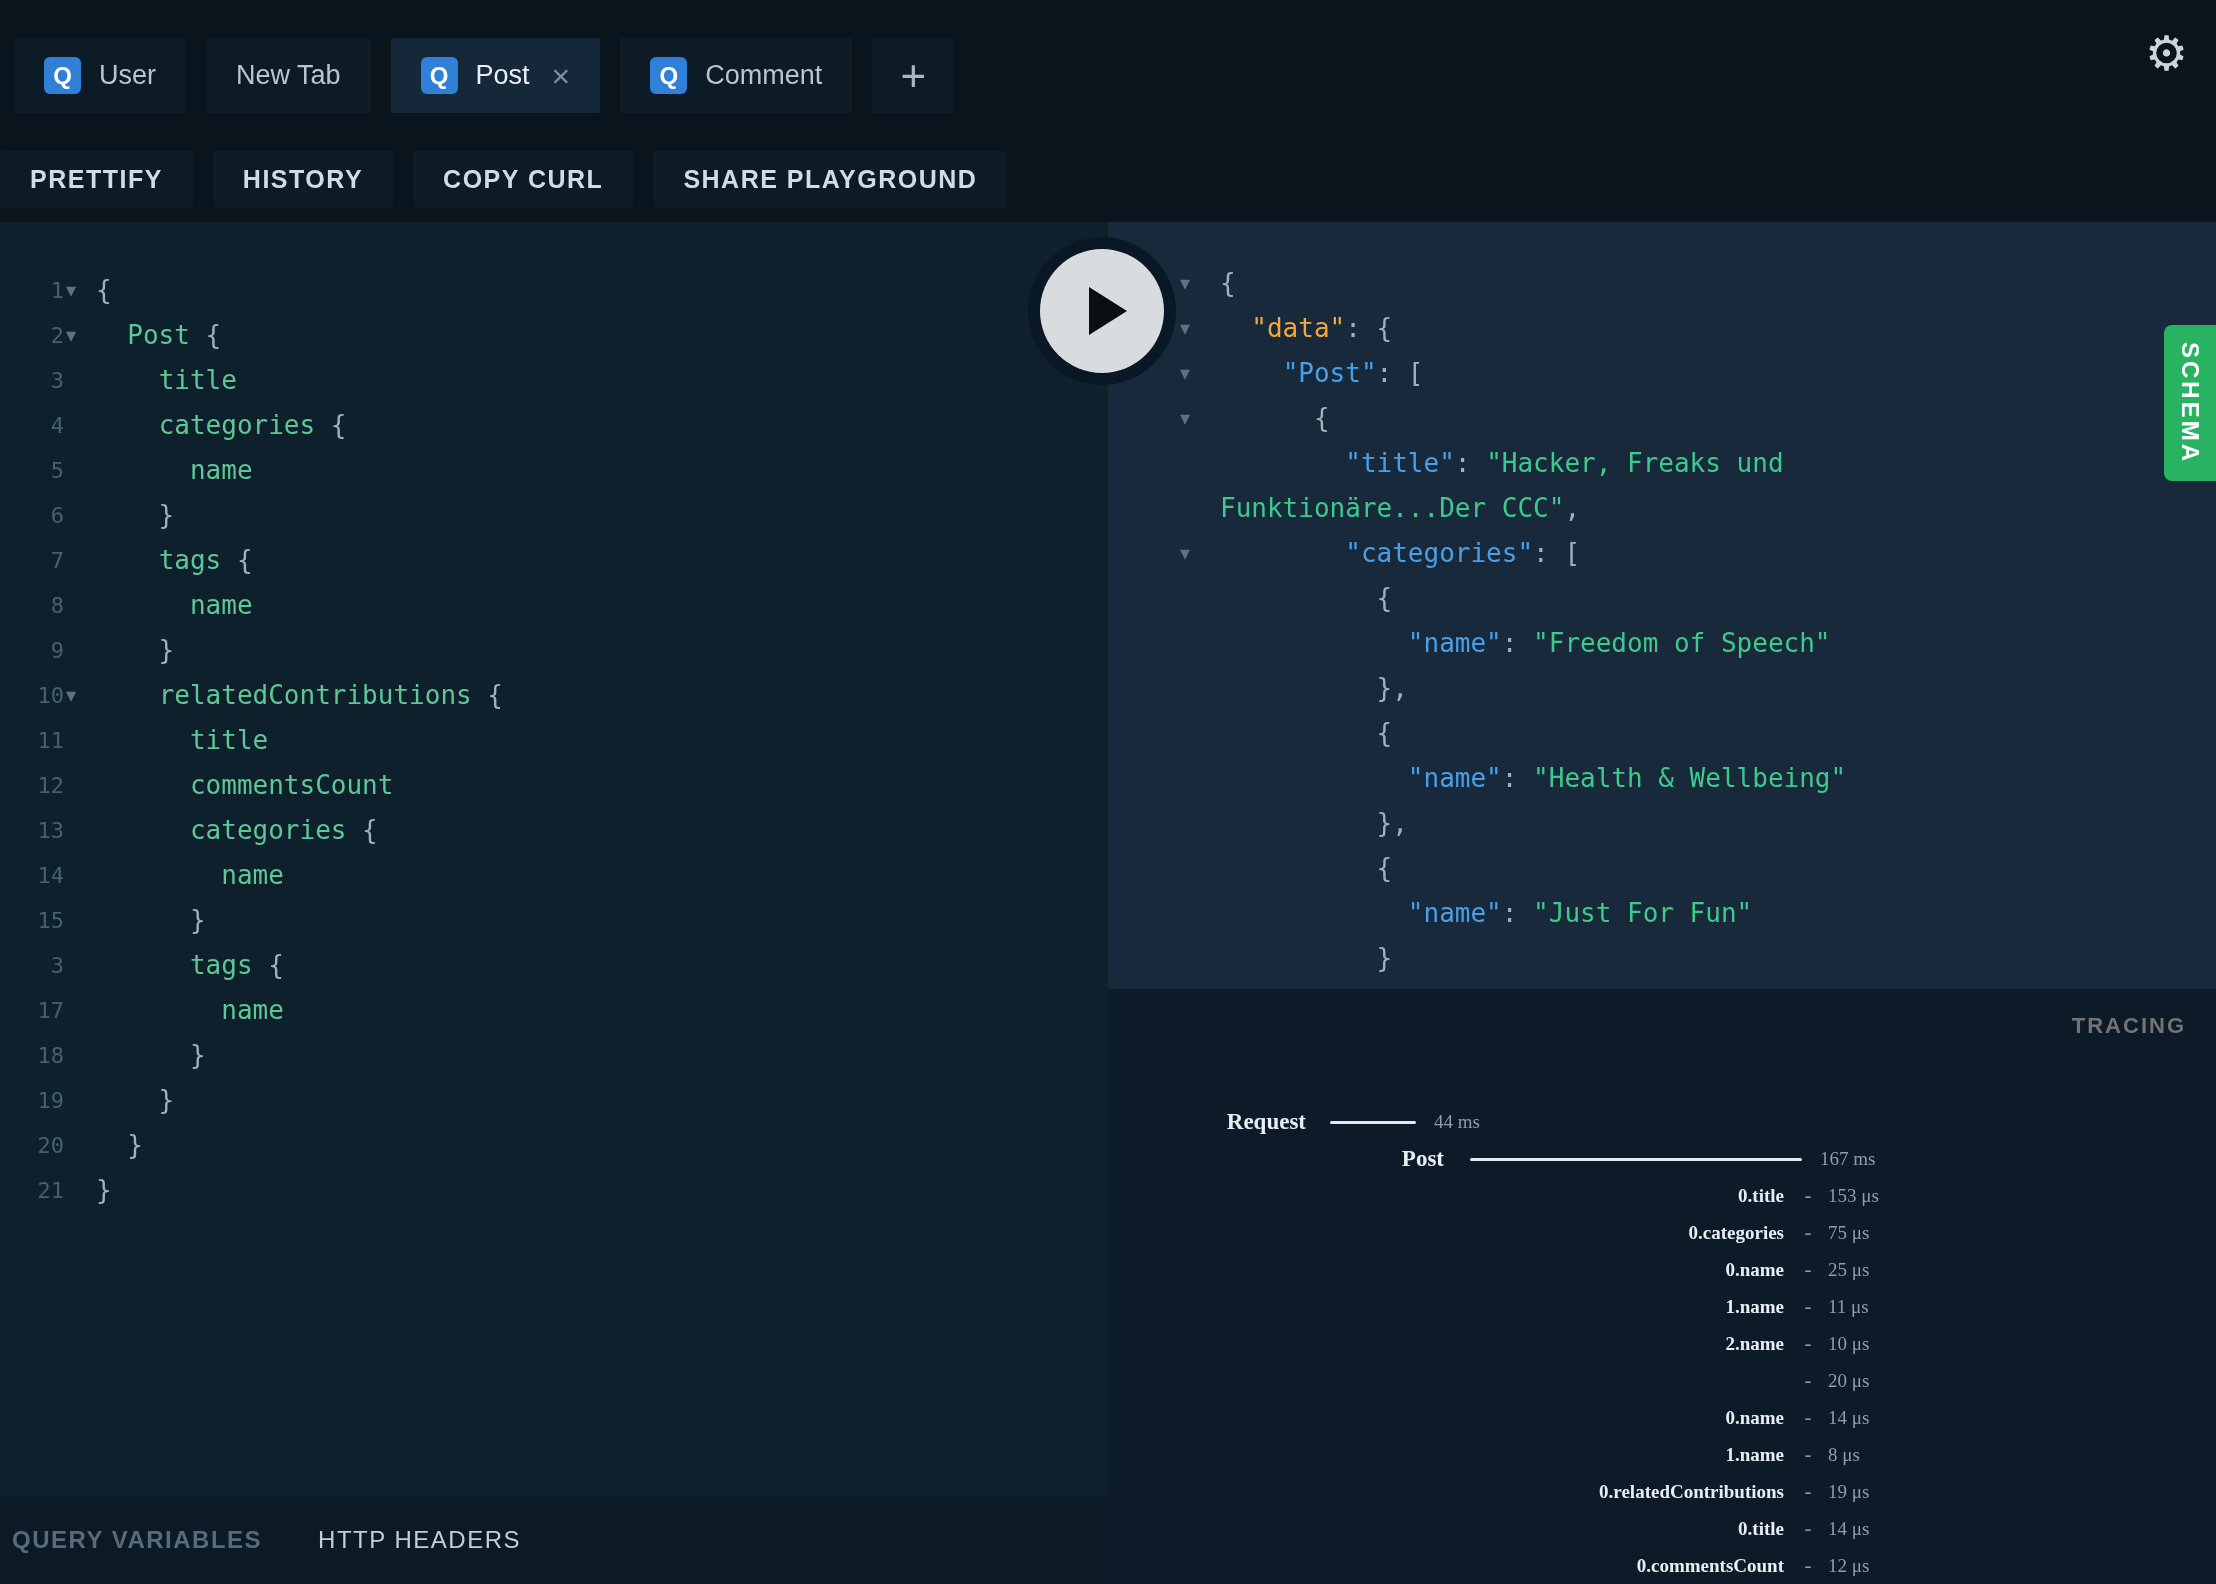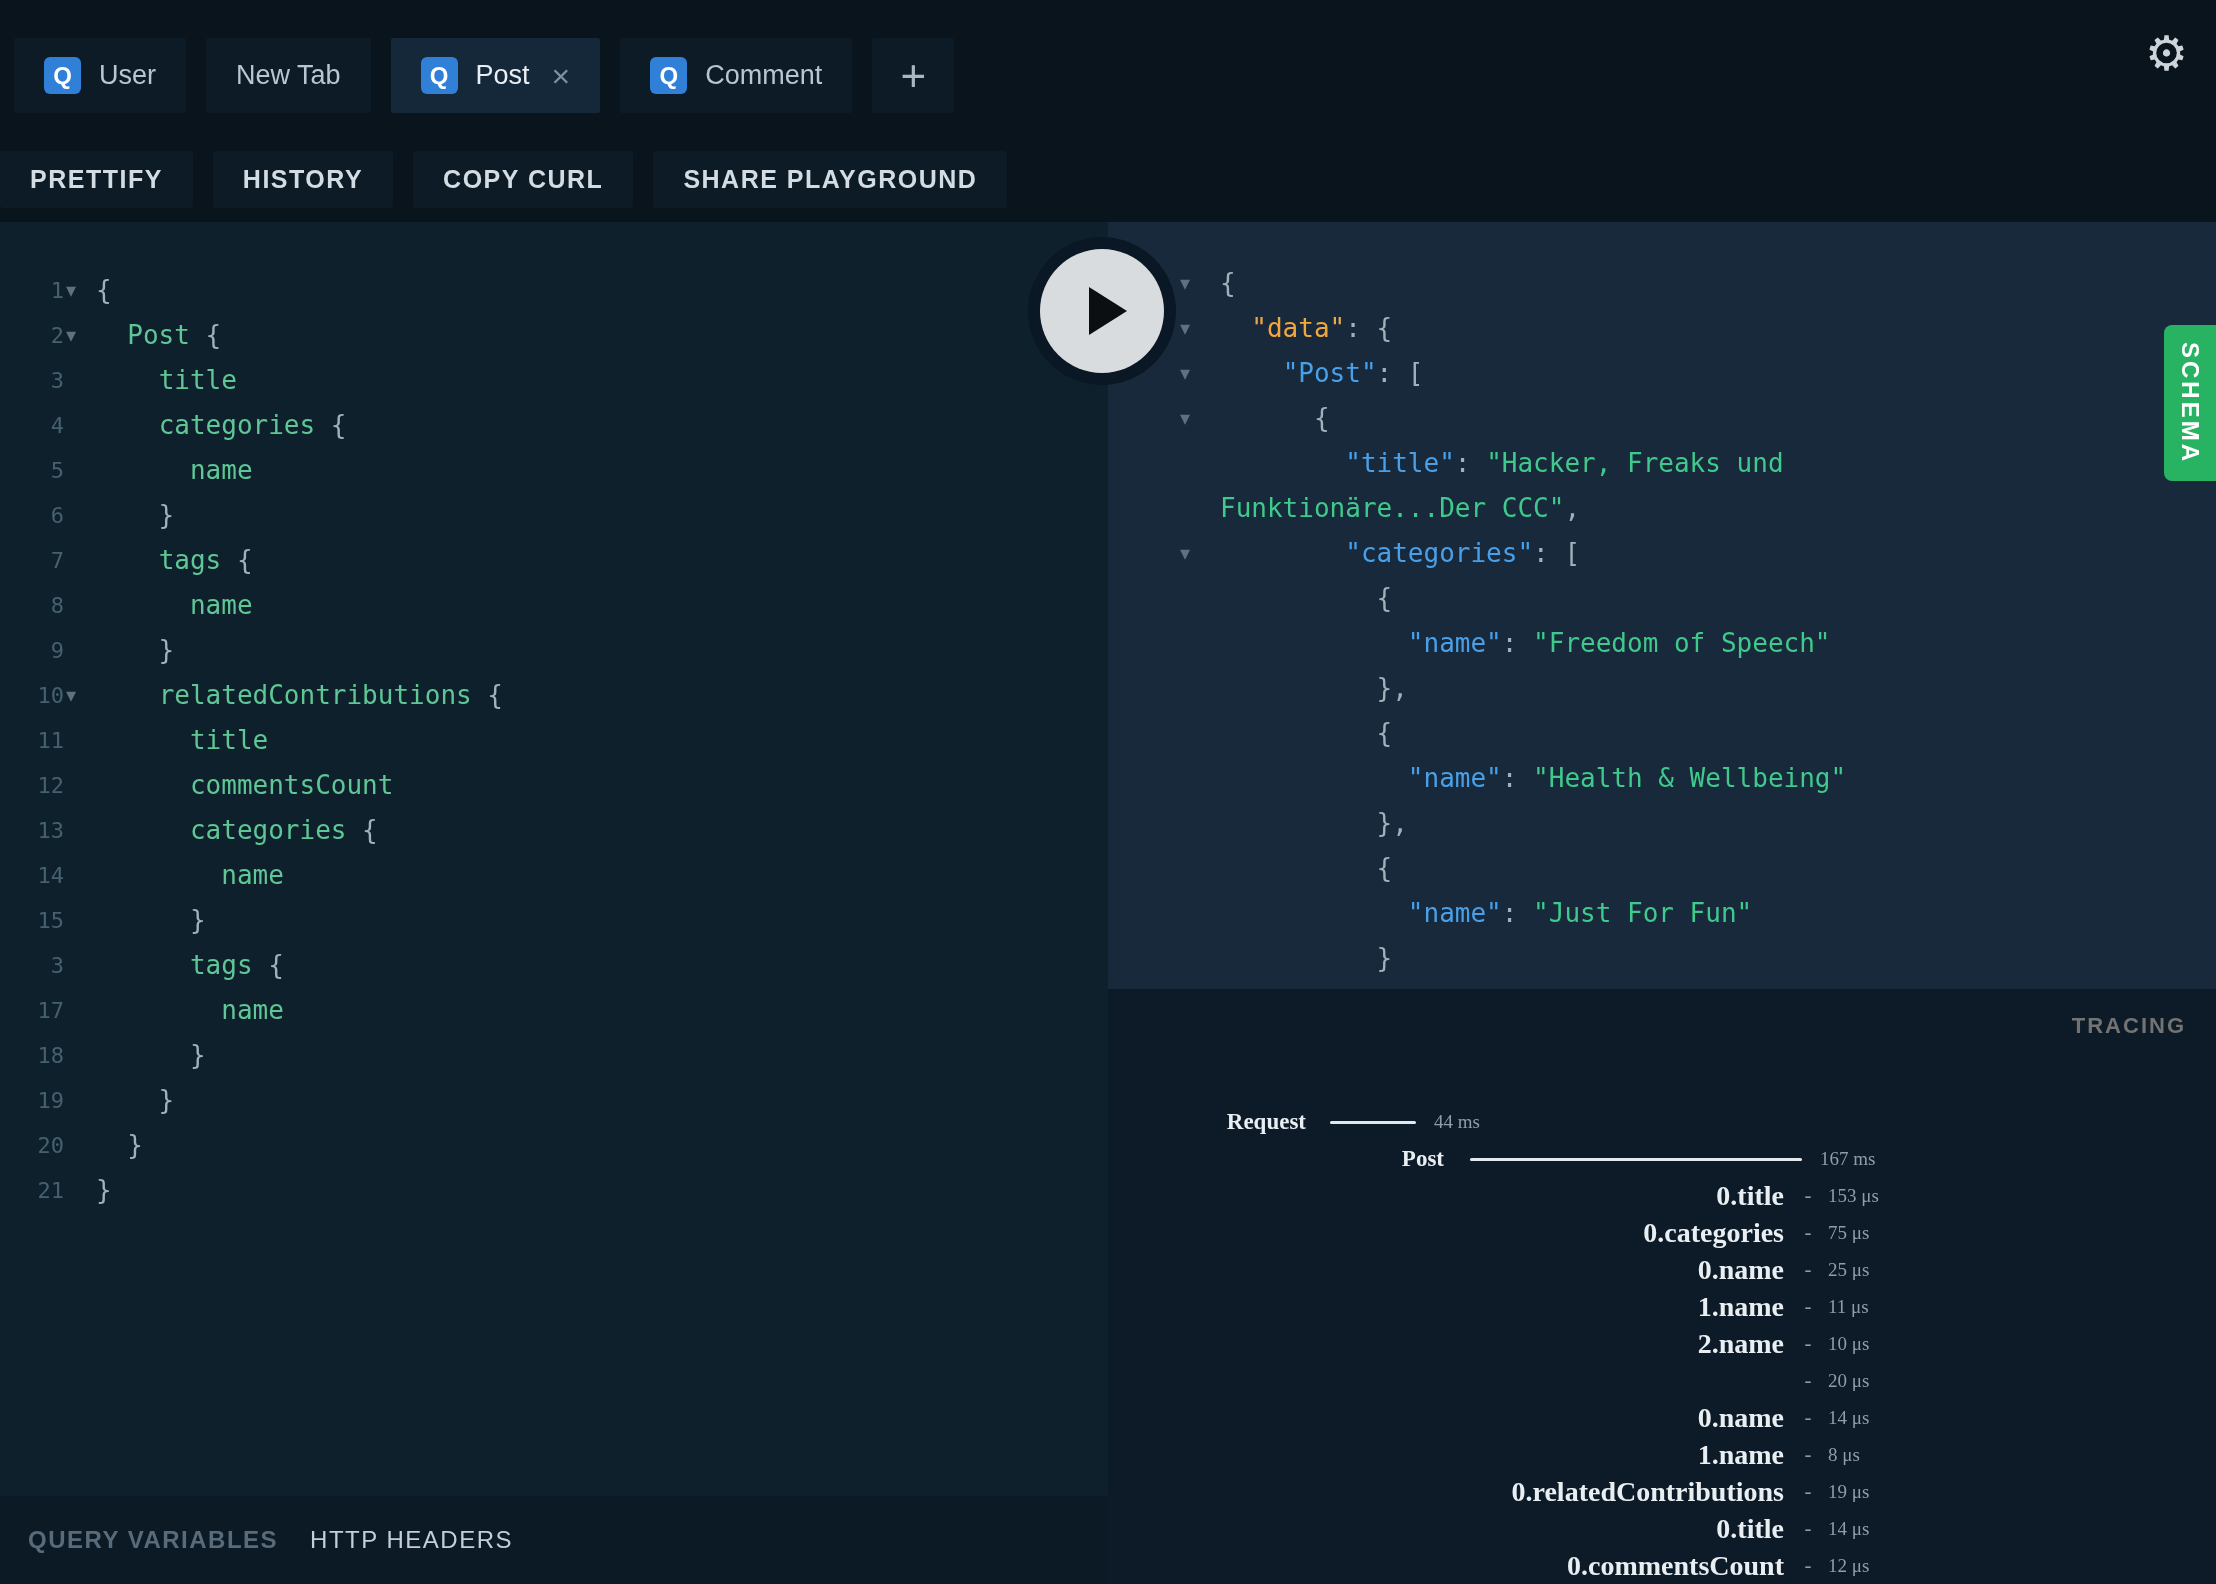--- a/index.html
+++ b/index.html
@@ -25,21 +25,21 @@
         font-weight:bold;display:flex;align-items:center;border-radius:3px;cursor:pointer;white-space:nowrap;}
   .url-wrap{flex:1;position:relative;height:57px;}
   .url-input{width:100%;height:100%;background:#15232e;border:none;border-radius:6px;color:#c7d1d9;
              font-size:27px;padding:0 80px 0 26px;font-family:"Liberation Sans",sans-serif;outline:none;}
   .reload-icon{position:absolute;right:22px;top:6px;font-size:36px;color:#5d7180;cursor:pointer;}
 
   
   .main{display:flex;height:1362px;}
   .left-col{width:1108px;display:flex;flex-direction:column;}
   .editor{flex:1;background:#0f202d;padding-top:46px;overflow:hidden;}
-  .footer{height:88px;background:#0c1a25;display:flex;align-items:center;gap:32px;padding-left:28px;}
+  .footer{height:88px;background:#0c1a25;display:flex;align-items:center;gap:56px;padding-left:12px;}
   .footer .dim{color:#576b7b;font-size:24px;font-weight:bold;letter-spacing:1.5px;cursor:pointer;}
   .footer .lit{color:#c3ced6;font-size:24px;font-weight:normal;letter-spacing:1.5px;cursor:pointer;}
   .right-col{width:1108px;display:flex;flex-direction:column;}
   .response{height:767px;background:#17293a;padding-top:39px;overflow:hidden;}
   .tracing{flex:1;background:#0c1b27;position:relative;overflow:hidden;}
 
   
   .code{font-family:"DejaVu Sans Mono",monospace;font-size:26px;line-height:45px;white-space:pre;}
   .ed-line{display:flex;height:45px;}
   .ed-gutter{width:96px;flex:none;position:relative;}
@@ -61,21 +61,21 @@
   .schema-tab{position:absolute;right:0;top:325px;width:52px;height:156px;background:#28b363;
               border-radius:8px 0 0 8px;display:flex;align-items:center;justify-content:center;
               cursor:pointer;z-index:6;}
   .schema-label{writing-mode:vertical-rl;color:#fff;font-size:24px;font-weight:bold;letter-spacing:3px;}
 
   
   .tracing-title{position:absolute;top:24px;right:30px;color:#737373;font-size:22px;font-weight:bold;
                  letter-spacing:2px;}
   .t-rows{position:absolute;top:114px;left:0;right:0;}
   .t-row{position:relative;height:37px;line-height:37px;font-family:Liberation Serif, serif;}
-  .t-row .lbl{position:absolute;left:0;top:0;text-align:right;color:#e9eef2;font-weight:bold;font-size:28px;}
+  .t-row .lbl{position:absolute;left:0;top:0;text-align:right;color:#e9eef2;font-weight:bold;font-size:19px;}
   .t-row.req .lbl{width:198px;font-size:23px;}
   .t-row.post .lbl{width:336px;font-size:23px;}
   .t-row.fld .lbl{width:676px;}
   .t-row .bar{position:absolute;height:3px;top:18px;background:#e2e9ee;border-radius:2px;}
   .t-row.req .bar{left:222px;width:86px;}
   .t-row.post .bar{left:362px;width:332px;}
   .t-row .dash{position:absolute;left:686px;width:28px;text-align:center;color:#8d9aa5;font-size:21px;}
   .t-row .time{position:absolute;top:0;color:#8f9da8;font-size:19px;}
   .t-row.req .time{left:326px;}
   .t-row.post .time{left:712px;}

